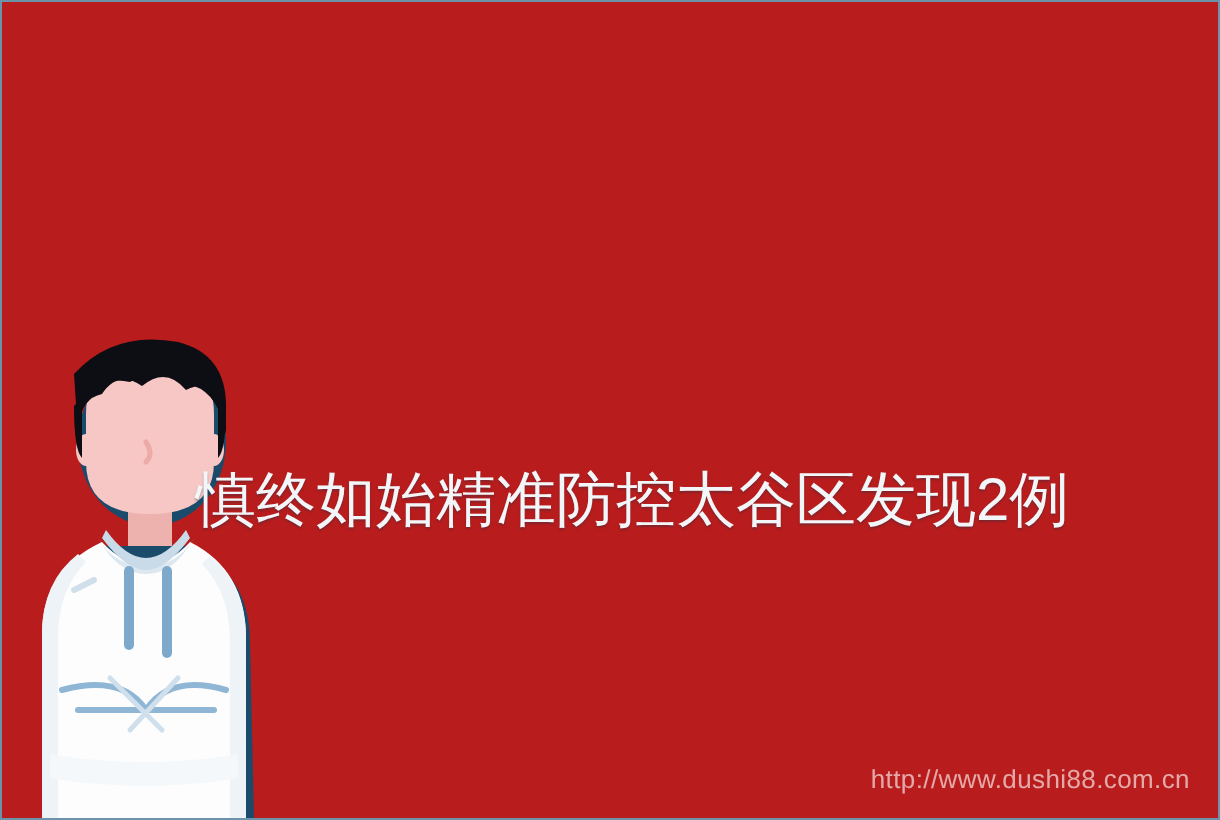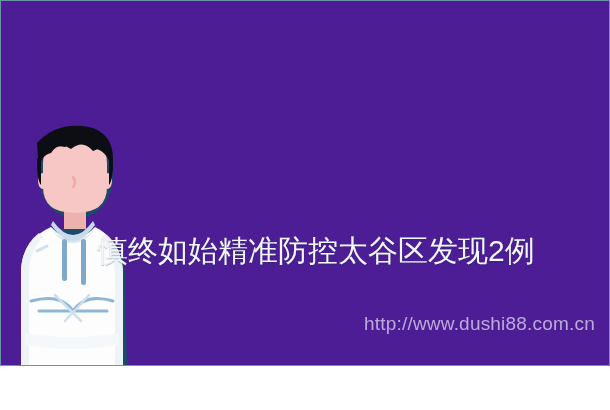--- a/index.html
+++ b/index.html
@@ -7,23 +7,23 @@
     padding: 0;
     background: #ffffff;
   }
   body {
     font-family: "Liberation Sans", "DejaVu Sans", sans-serif;
   }
 
   #banner {
     position: relative;
     width: 610px;
-    height: 366px;
+    height: 410px;
     overflow: hidden;
-    background: #4c1d95;
+    background: #b91c1c;
     box-sizing: border-box;
     border: 1px solid #6d93ab;
   }
 
   
   .headline {
     position: absolute;
     left: 97px;
     top: 140px;
     width: 500px;
@@ -36,23 +36,23 @@
     text-shadow: 0 1px 1px rgba(20,55,78,0.35);
   }
   .headline .line {
     display: block;
   }
 
   
   .watermark {
     position: absolute;
     right: 14px;
-    bottom: 30px;
+    bottom: 12px;
     color: rgba(255,255,255,0.62);
-    font-size: 19px;
+    font-size: 13px;
     letter-spacing: 0.2px;
     font-family: "Liberation Sans", "DejaVu Sans", sans-serif;
   }
 
   
   .figure {
     position: absolute;
     left: 8px;
     bottom: 0;
     width: 128px;

